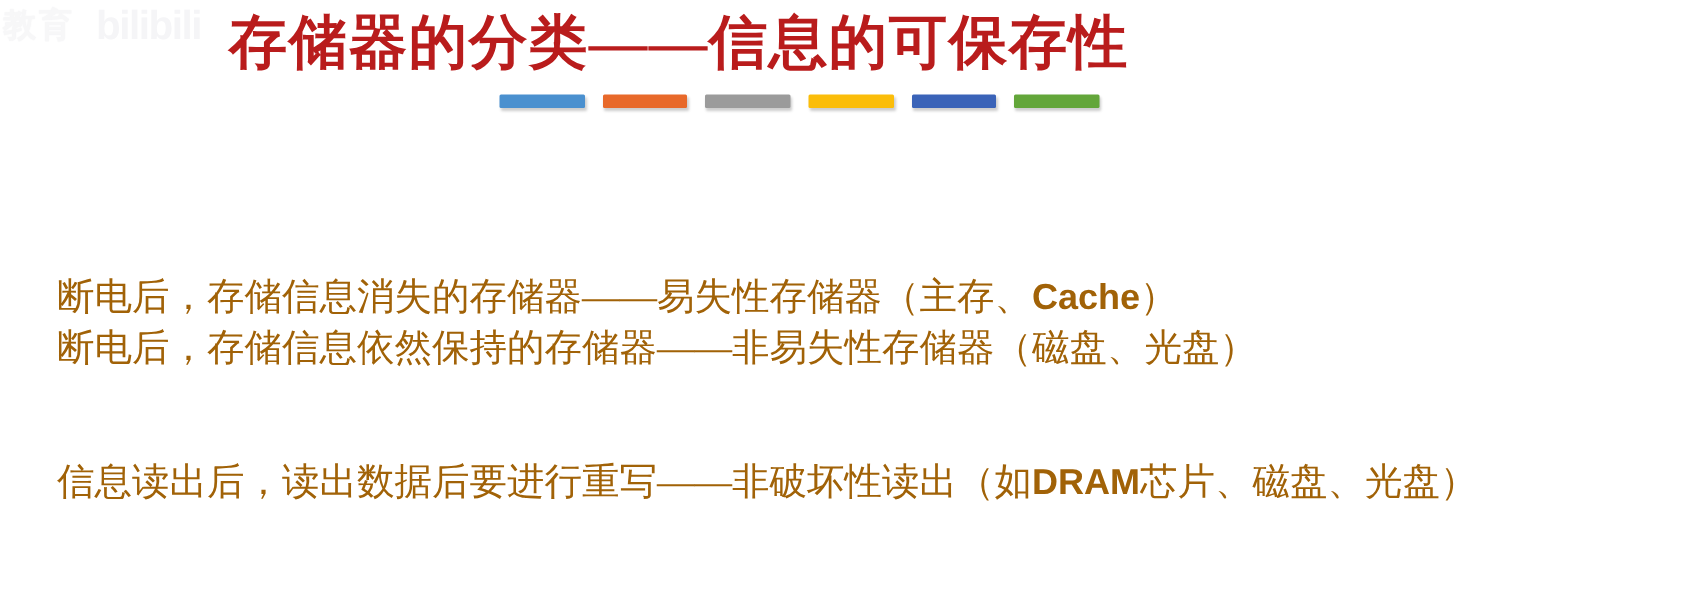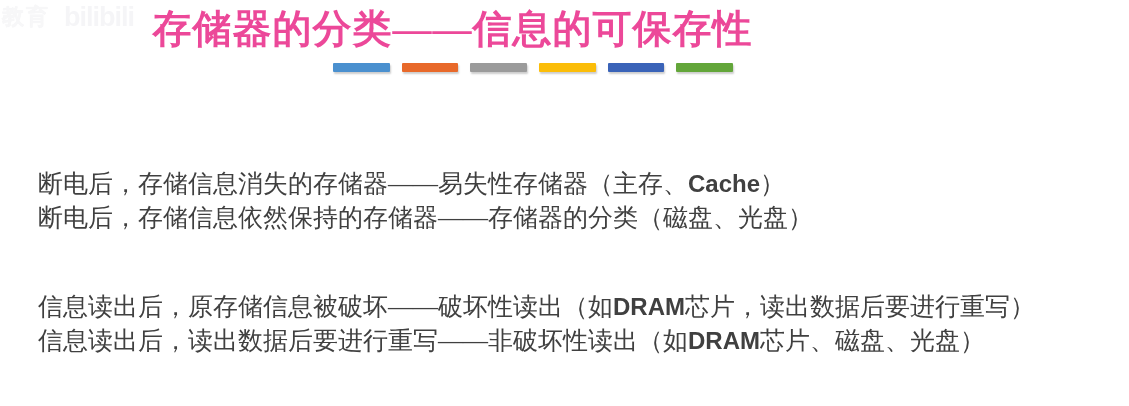--- a/index.html
+++ b/index.html
@@ -58,21 +58,21 @@
   
   .title {
     position: absolute;
     top: 6px;
     left: 0;
     width: 905px;
     text-align: center;
     font-family: "Liberation Serif", "DejaVu Serif", serif;
     font-size: 39px;
     font-weight: 700;
-    color: #ec4899;
+    color: #b91c1c;
     letter-spacing: 1px;
     line-height: 1.18;
     white-space: nowrap;
   }
 
   
   .bar-row {
     position: absolute;
     top: 63px;
     left: 333px;
@@ -88,23 +88,24 @@
     box-shadow: 1px 2px 2px rgba(0,0,0,0.20);
   }
 
   
   .body-block {
     position: absolute;
     left: 38px;
     font-family: "Liberation Serif", "DejaVu Serif", serif;
     font-size: 25px;
     font-weight: 400;
-    color: #404040;
+    color: #a16207;
     line-height: 34px;
     white-space: nowrap;
+    margin-top: 15px;
   }
   .block-a { top: 167px; }
   .block-b { top: 290px; }
 
   .body-line { display: block; }
 
   .latin {
     font-family: "Liberation Sans", "DejaVu Sans", sans-serif;
     font-weight: 700;
     font-size: 24px;
@@ -126,21 +127,20 @@
       <div class="bar" style="background: rgb(74, 144, 207);"></div>
       <div class="bar" style="background: rgb(232, 105, 42);"></div>
       <div class="bar" style="background: rgb(155, 155, 155);"></div>
       <div class="bar" style="background: rgb(251, 189, 9);"></div>
       <div class="bar" style="background: rgb(58, 99, 184);"></div>
       <div class="bar" style="background: rgb(99, 166, 58);"></div>
     </div>
 
   <div class="body-block block-a">
       <div class="body-line"><span>断电后，存储信息消失的存储器——易失性存储器（主存、</span><span class="latin">Cache</span><span>）</span></div>
-      <div class="body-line"><span>断电后，存储信息依然保持的存储器——存储器的分类（磁盘、光盘）</span></div>
+      <div class="body-line"><span>断电后，存储信息依然保持的存储器——非易失性存储器（磁盘、光盘）</span></div>
     </div>
 
   <div class="body-block block-b">
-      <div class="body-line"><span>信息读出后，原存储信息被破坏——破坏性读出（如</span><span class="latin">DRAM</span><span>芯片，读出数据后要进行重写）</span></div>
       <div class="body-line"><span>信息读出后，读出数据后要进行重写——非破坏性读出（如</span><span class="latin">DRAM</span><span>芯片、磁盘、光盘）</span></div>
     </div>
 
 </div>
 
 </body></html>

